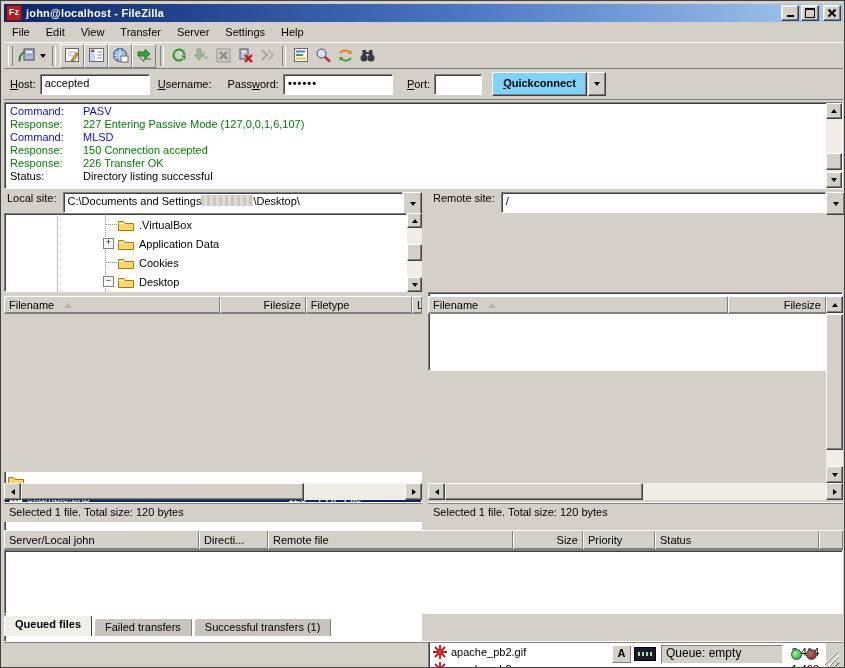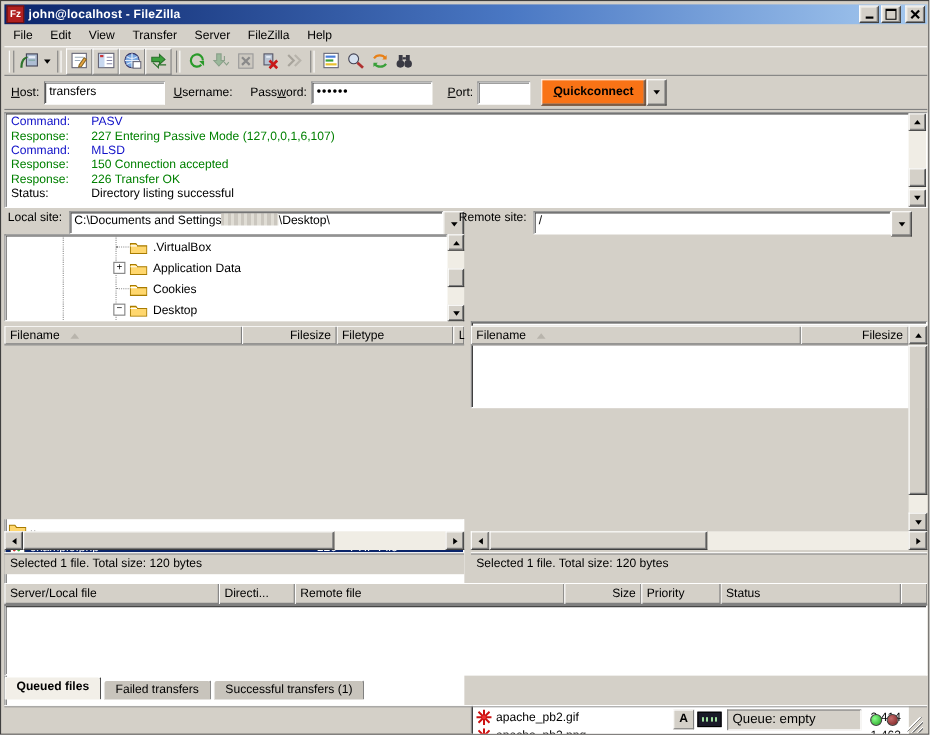--- a/index.html
+++ b/index.html
@@ -32,21 +32,21 @@
   .tu{width:0;height:0;border-left:3px solid transparent;border-right:3px solid transparent;border-bottom:4px solid #000;}
   .td{width:0;height:0;border-left:3px solid transparent;border-right:3px solid transparent;border-top:4px solid #000;}
   .tl{width:0;height:0;border-top:3px solid transparent;border-bottom:3px solid transparent;border-right:4px solid #000;}
   .trr{width:0;height:0;border-top:3px solid transparent;border-bottom:3px solid transparent;border-left:4px solid #000;}
   .sorttri{width:0;height:0;border-left:4px solid transparent;border-right:4px solid transparent;border-bottom:5px solid #b8b4ac;display:inline-block;margin-left:10px;}
   
   .quickbar{left:3px;top:68px;width:839px;height:31px;display:flex;align-items:center;border-bottom:1px solid #808080;padding-left:6px;}
   .qlabel{margin-right:4px;}
   .hot{text-decoration:underline;}
   .textbox{background:#fff;height:19px;line-height:17px;padding:0 4px;border:1px solid;border-color:#808080 #fff #fff #808080;box-shadow:inset 1px 1px 0 #404040;overflow:hidden;white-space:nowrap;}
-  .qbtn{height:22px;padding:0 10px;background:#f97316;border:1px solid;border-color:#fff #404040 #404040 #fff;box-shadow:inset -1px -1px 0 #808080;line-height:20px;font-weight:bold;}
+  .qbtn{height:22px;padding:0 10px;background:#7dd3fc;border:1px solid;border-color:#fff #404040 #404040 #fff;box-shadow:inset -1px -1px 0 #808080;line-height:20px;font-weight:bold;}
   .qdrop{width:16px;height:22px;background:#d4d0c8;border:1px solid;border-color:#fff #404040 #404040 #fff;box-shadow:inset -1px -1px 0 #808080;display:flex;align-items:center;justify-content:center;margin-left:1px;}
   
   .logbox{left:3px;top:101px;width:839px;height:87px;background:#fff;border:1px solid;border-color:#808080 #fff #fff #808080;box-shadow:inset 1px 1px 0 #404040;overflow:hidden;}
   .logline{height:13px;line-height:13px;padding-left:5px;white-space:nowrap;}
   .loglabel{display:inline-block;width:73px;}
   .c-command{color:#1010c8;} .c-response{color:#008000;} .c-status{color:#000;}
   
   .vsb{background:#f0ede5;}
   .sbtn{background:#d4d0c8;border:1px solid;border-color:#fff #404040 #404040 #fff;box-shadow:inset -1px -1px 0 #808080;display:flex;align-items:center;justify-content:center;}
   .sthumb{background:#d4d0c8;border:1px solid;border-color:#fff #404040 #404040 #fff;box-shadow:inset -1px -1px 0 #808080;}
@@ -112,21 +112,21 @@
         <span class="g-x"></span>
       </div>
   </div>
 
   <div class="abs menubar">
     <span class="menuitem">File</span>
     <span class="menuitem">Edit</span>
     <span class="menuitem">View</span>
     <span class="menuitem">Transfer</span>
     <span class="menuitem">Server</span>
-    <span class="menuitem">FileZilla</span>
+    <span class="menuitem">Settings</span>
     <span class="menuitem">Help</span>
   </div>
 
   <div class="abs toolbar">
     <span class="tbgrip"></span>
     <div class="tbtn">
       <svg width="18" height="18">
           <rect x="6" y="2" width="10" height="11" fill="#aebdd4" stroke="#445"></rect>
           <rect x="8" y="4" width="6" height="2" fill="#e8eef8"></rect>
           <rect x="8" y="7" width="6" height="1.5" fill="#8aa"></rect>
@@ -226,21 +226,21 @@
           <rect x="10" y="3" width="3.5" height="5" fill="#3a3a44"></rect>
           <rect x="7" y="5" width="3" height="2" fill="#3a3a44"></rect>
           <circle cx="5" cy="11" r="3.5" fill="#3a3a44"></circle>
           <circle cx="12" cy="11" r="3.5" fill="#3a3a44"></circle>
         </svg>
     </div>
   </div>
 
   <div class="abs quickbar">
     <span class="qlabel"><span></span><span class="hot">H</span><span>ost:</span></span>
-    <div class="textbox" style="width:100px">transfers</div>
+    <div class="textbox" style="width:100px">accepted</div>
     <span class="qlabel" style="margin-left:8px"><span></span><span class="hot">U</span><span>sername:</span></span>
     <span class="qlabel" style="margin-left:12px"><span>Pass</span><span class="hot">w</span><span>ord:</span></span>
     <div class="textbox" style="width:100px;letter-spacing:1px;font-weight:bold">••••••</div>
     <span class="qlabel" style="margin-left:14px"><span></span><span class="hot">P</span><span>ort:</span></span>
     <div class="textbox" style="width:38px"></div>
     <div class="qbtn" style="margin-left:10px"><span class="hot">Q</span><span>uickconnect</span></div>
     <div class="qdrop">
         <span class="td"></span>
       </div>
   </div>
@@ -268,21 +268,21 @@
   <div class="abs siterow" style="left:3px;top:191px;width:418px">
     <span class="sitelabel">Local site:</span>
     <div class="combo">
       <div class="textbox"><span>C:\Documents and Settings</span><span class="redacted"></span><span>\Desktop\</span></div>
       <div class="combodrop">
           <span class="td"></span>
         </div>
     </div>
   </div>
 
-  <div class="abs siterow" style="left:413px;top:191px;width:415px">
+  <div class="abs siterow" style="left:429px;top:191px;width:415px">
     <span class="sitelabel">Remote site:</span>
     <div class="combo">
       <div class="textbox">/</div>
       <div class="combodrop">
           <span class="td"></span>
         </div>
     </div>
   </div>
 
   <div class="abs treebox" style="left:3px;top:212px;width:403px;height:79px">
@@ -466,21 +466,21 @@
       </div>
   </div>
 
   <div class="abs statusrow" style="left:3px;top:501px;width:418px;height:20px">Selected 1 file. Total size: 120 bytes</div>
   <div class="abs statusrow" style="left:427px;top:501px;width:415px;height:20px">Selected 1 file. Total size: 120 bytes</div>
 
   <div class="abs" style="left:3px;top:521px;width:839px;height:8px"></div>
 
   <div class="abs lheader" style="left:3px;top:529px;width:839px;height:20px">
     <div class="hcell" style="width:185px">
-        <span>Server/Local file</span>
+        <span>Server/Local john</span>
       </div>
     <div class="hcell" style="width:59px">
         <span>Directi...</span>
       </div>
     <div class="hcell" style="width:235px">
         <span>Remote file</span>
       </div>
     <div class="hcell num" style="width:60px">
         <span>Size</span>
       </div>

